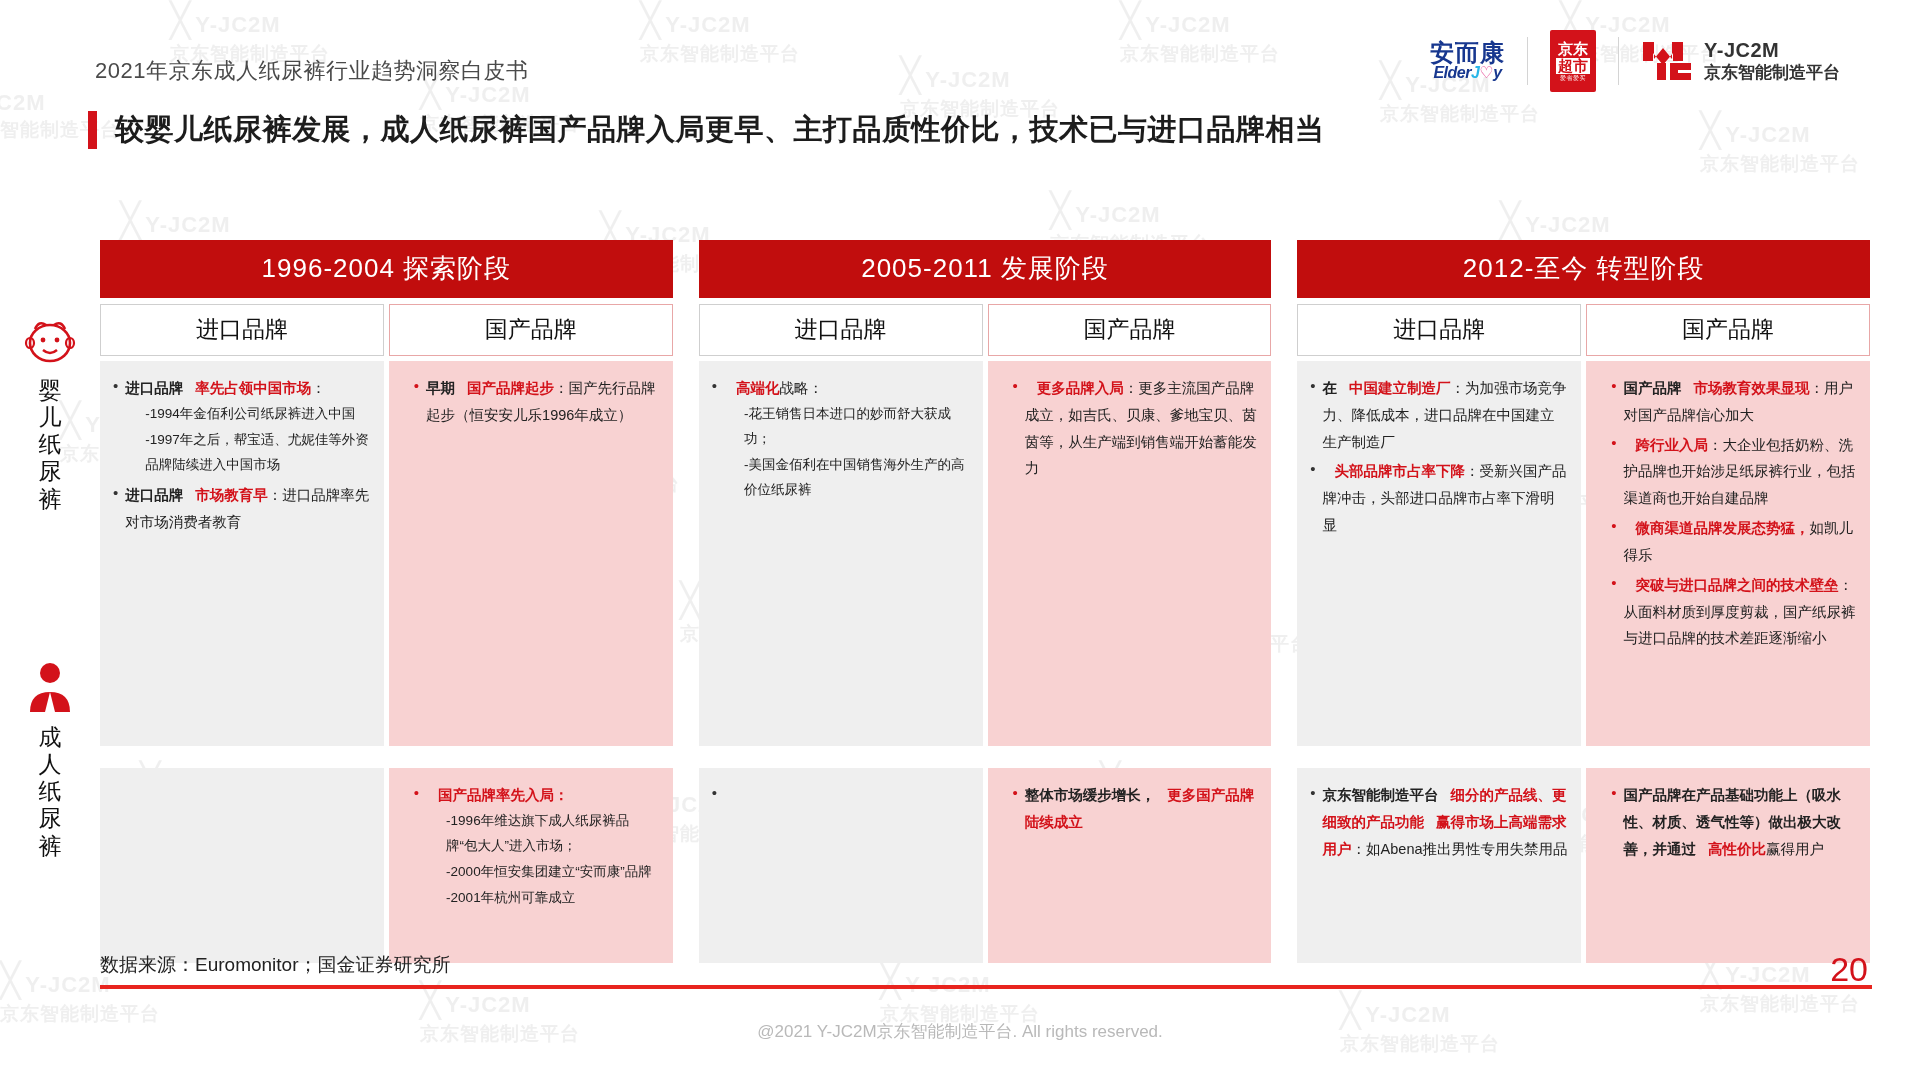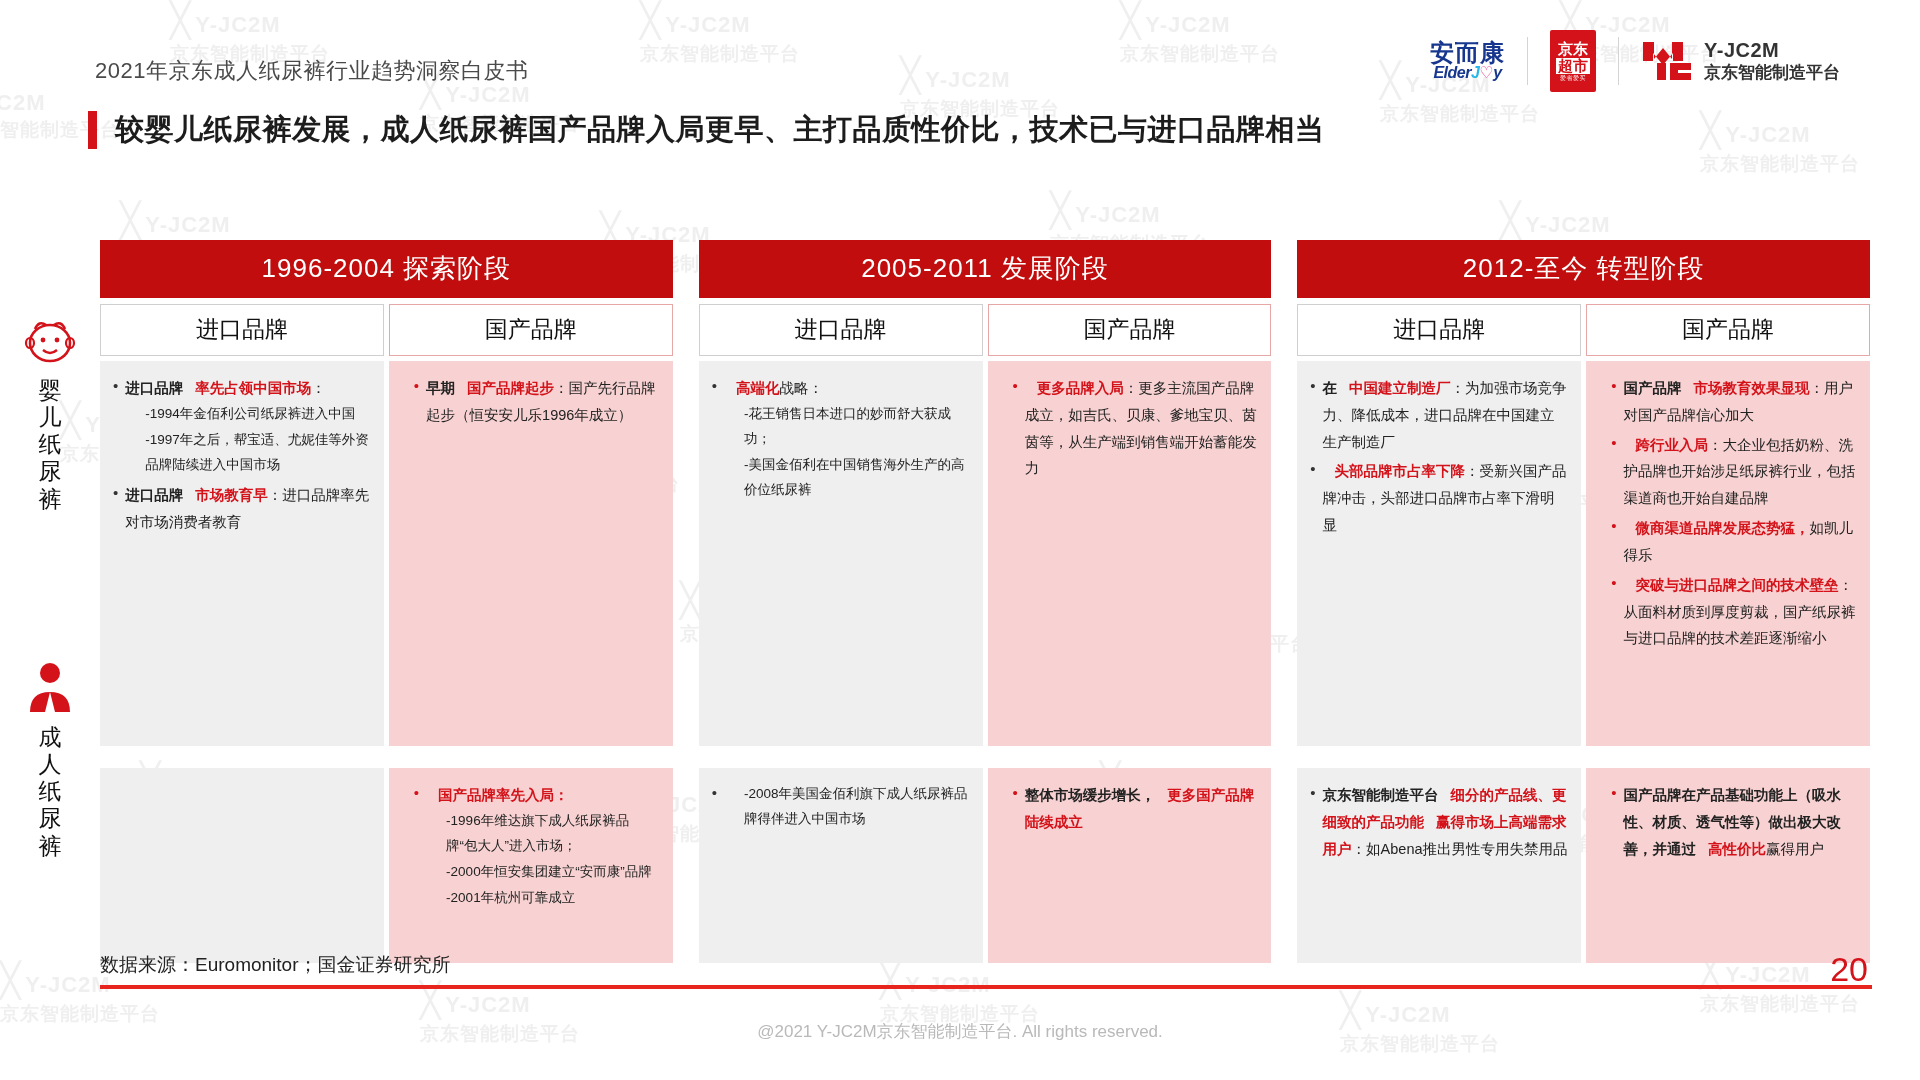--- a/index.html
+++ b/index.html
@@ -297,21 +297,20 @@
                 <div class="b14"><span class="red bold">更多品牌入局</span><span>：更多主流国产品牌成立，如吉氏、贝康、爹地宝贝、茵茵等，从生产端到销售端开始蓄能发力</span></div>
               </div>
             </div>
           </div>
         </div>
         <div class="panes adult-row">
           <div class="pane imp adult">
             <div class="bullet">
               <span class="dot dark">•</span>
               <div class="body">
-                <div class="sub-line">-2008年美国金佰利旗下成人纸尿裤品牌得伴进入中国市场</div>
               </div>
             </div>
           </div>
           <div class="pane dom adult">
             <div class="bullet">
               <span class="dot red">•</span>
               <div class="body">
                 <div class="b14"><span class="bold">整体市场缓步增长，</span><span class="red bold">更多国产品牌陆续成立</span></div>
               </div>
             </div>

